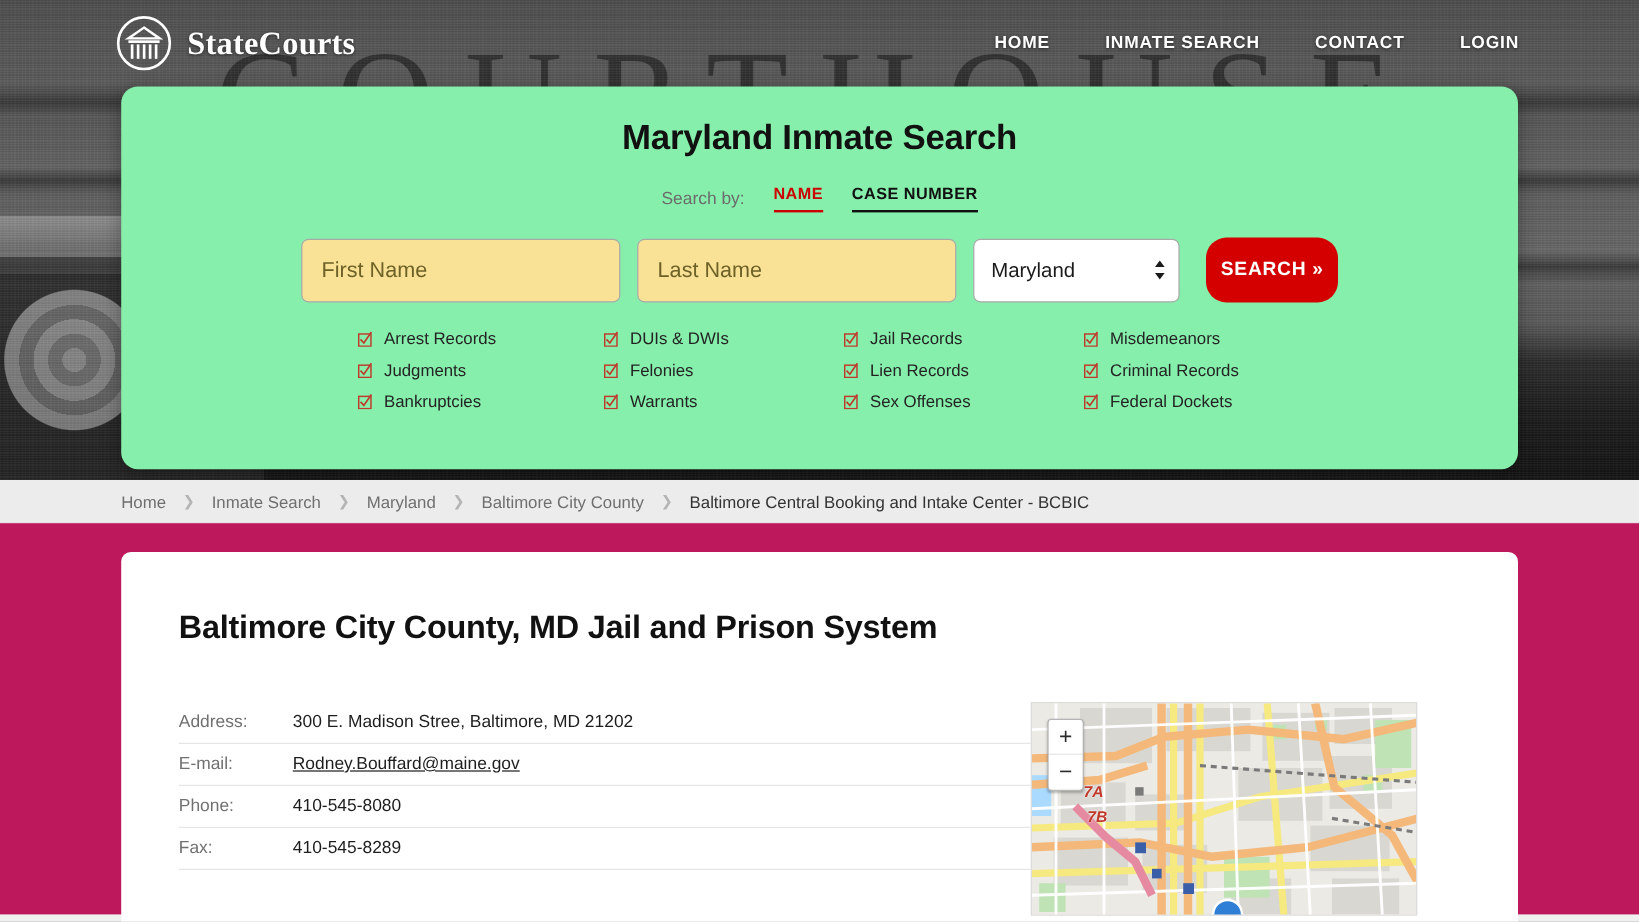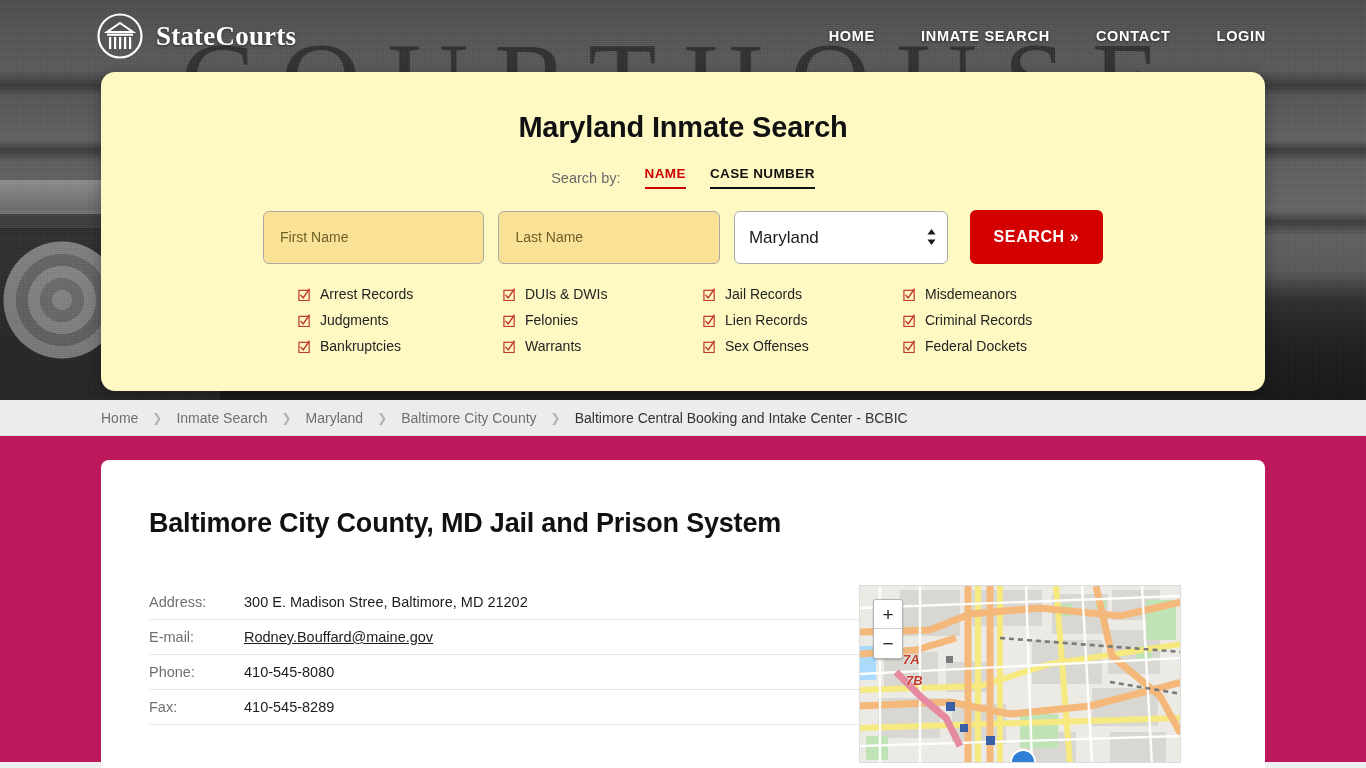--- a/index.html
+++ b/index.html
@@ -96,25 +96,25 @@
     text-decoration: none;
     text-shadow: 0 1px 3px rgba(0,0,0,.6);
   }
 
   
   .search-card {
     position: absolute;
     top: 72px; left: 101px;
     width: 1164px;
     height: 319px;
-    background: #fef9c3;
+    background: #86efac;
     border-radius: 14px;
     box-shadow: 0 3px 16px rgba(0,0,0,.3);
     z-index: 6;
-    padding: 12px;
+    padding: 0;
   }
   .card-title {
     text-align: center;
     font-size: 29px;
     font-weight: 700;
     color: #111;
     margin: 0;
     padding-top: 27px;
     letter-spacing: -.2px;
   }
@@ -142,21 +142,21 @@
     gap: 14px;
     padding: 0 150px;
     margin-top: 21px;
   }
   .field {
     height: 53px;
     border-radius: 6px;
     border: 1px solid #a9a9a9;
     background: #f9e295;
     color: #6d6128;
-    font-size: 14px;
+    font-size: 18px;
     padding: 0 16px;
     width: 274px;
     font-family: "Liberation Sans", sans-serif;
     outline: none;
   }
   .field::placeholder { color: #6d6128; opacity: 1; }
   .select-wrap { position: relative; width: 274px; }
   .select {
     width: 100%;
     height: 53px;
@@ -176,21 +176,21 @@
     right: 11px; top: 50%;
     transform: translateY(-50%);
     pointer-events: none;
     line-height: 0;
   }
   .btn-search {
     margin-left: 8px;
     width: 167px;
     height: 54px;
     border: 0;
-    border-radius: 6px;
+    border-radius: 17px;
     background: #d40000;
     color: #fff;
     font-size: 16px;
     font-weight: 700;
     letter-spacing: .6px;
     cursor: pointer;
     font-family: "Liberation Sans", sans-serif;
   }
 
   .checkgrid {

